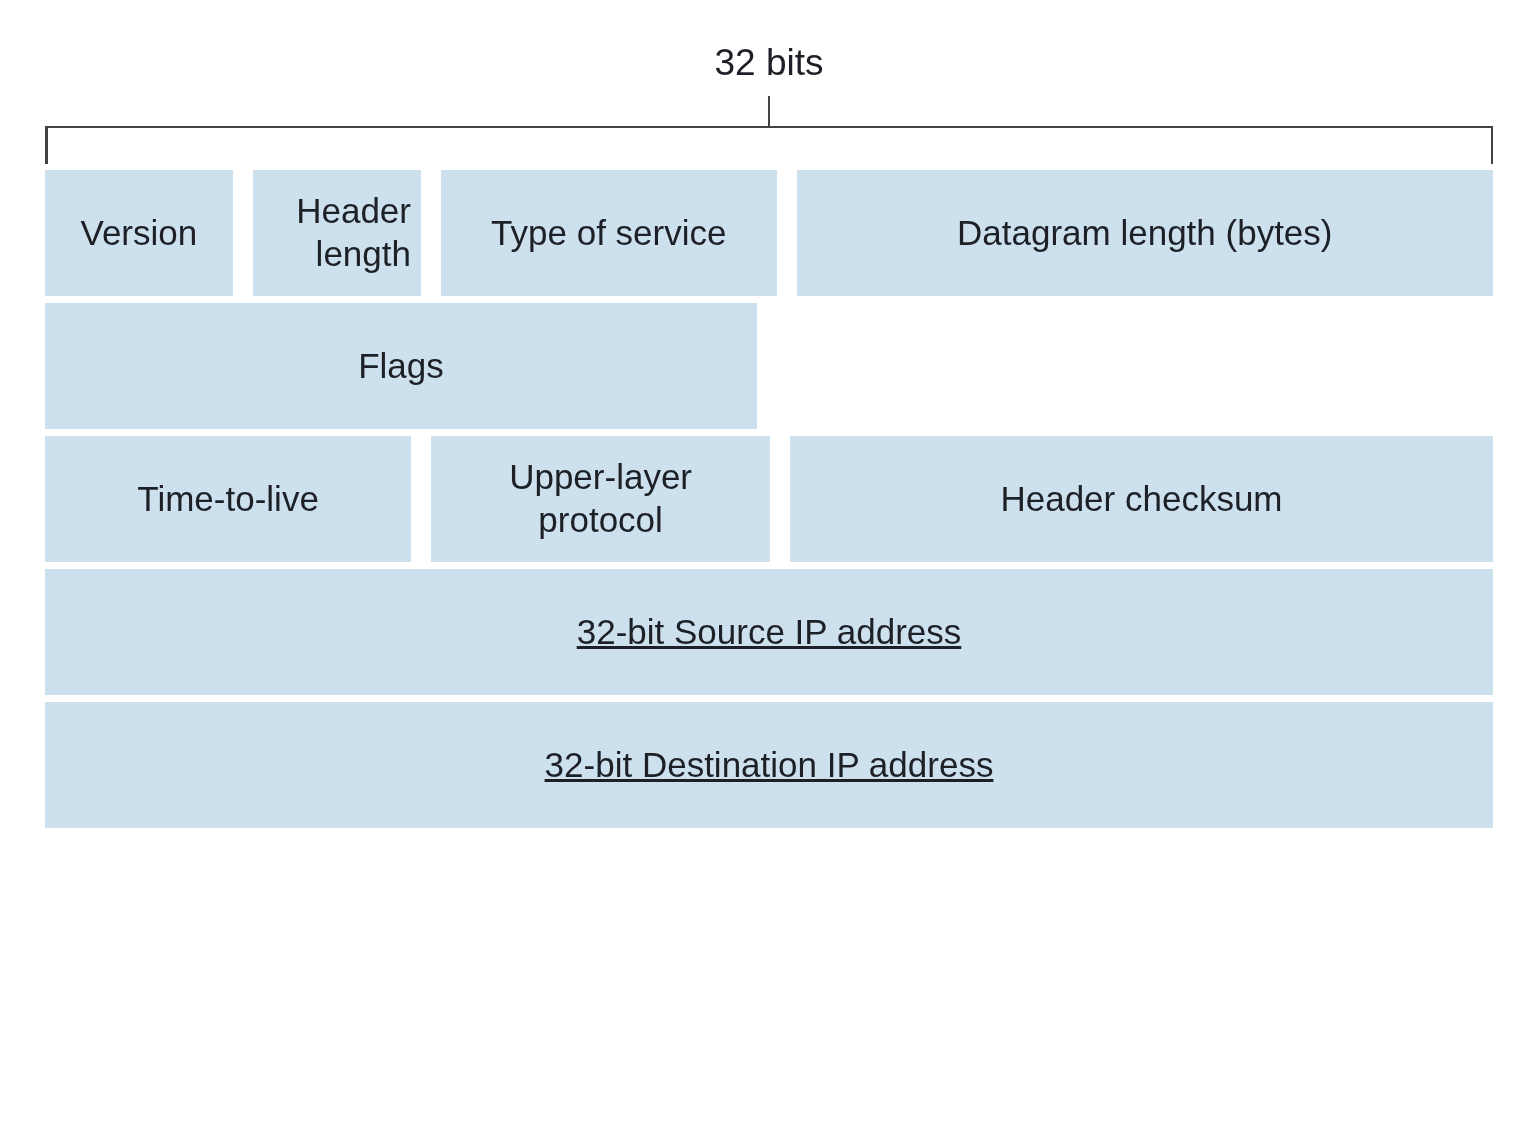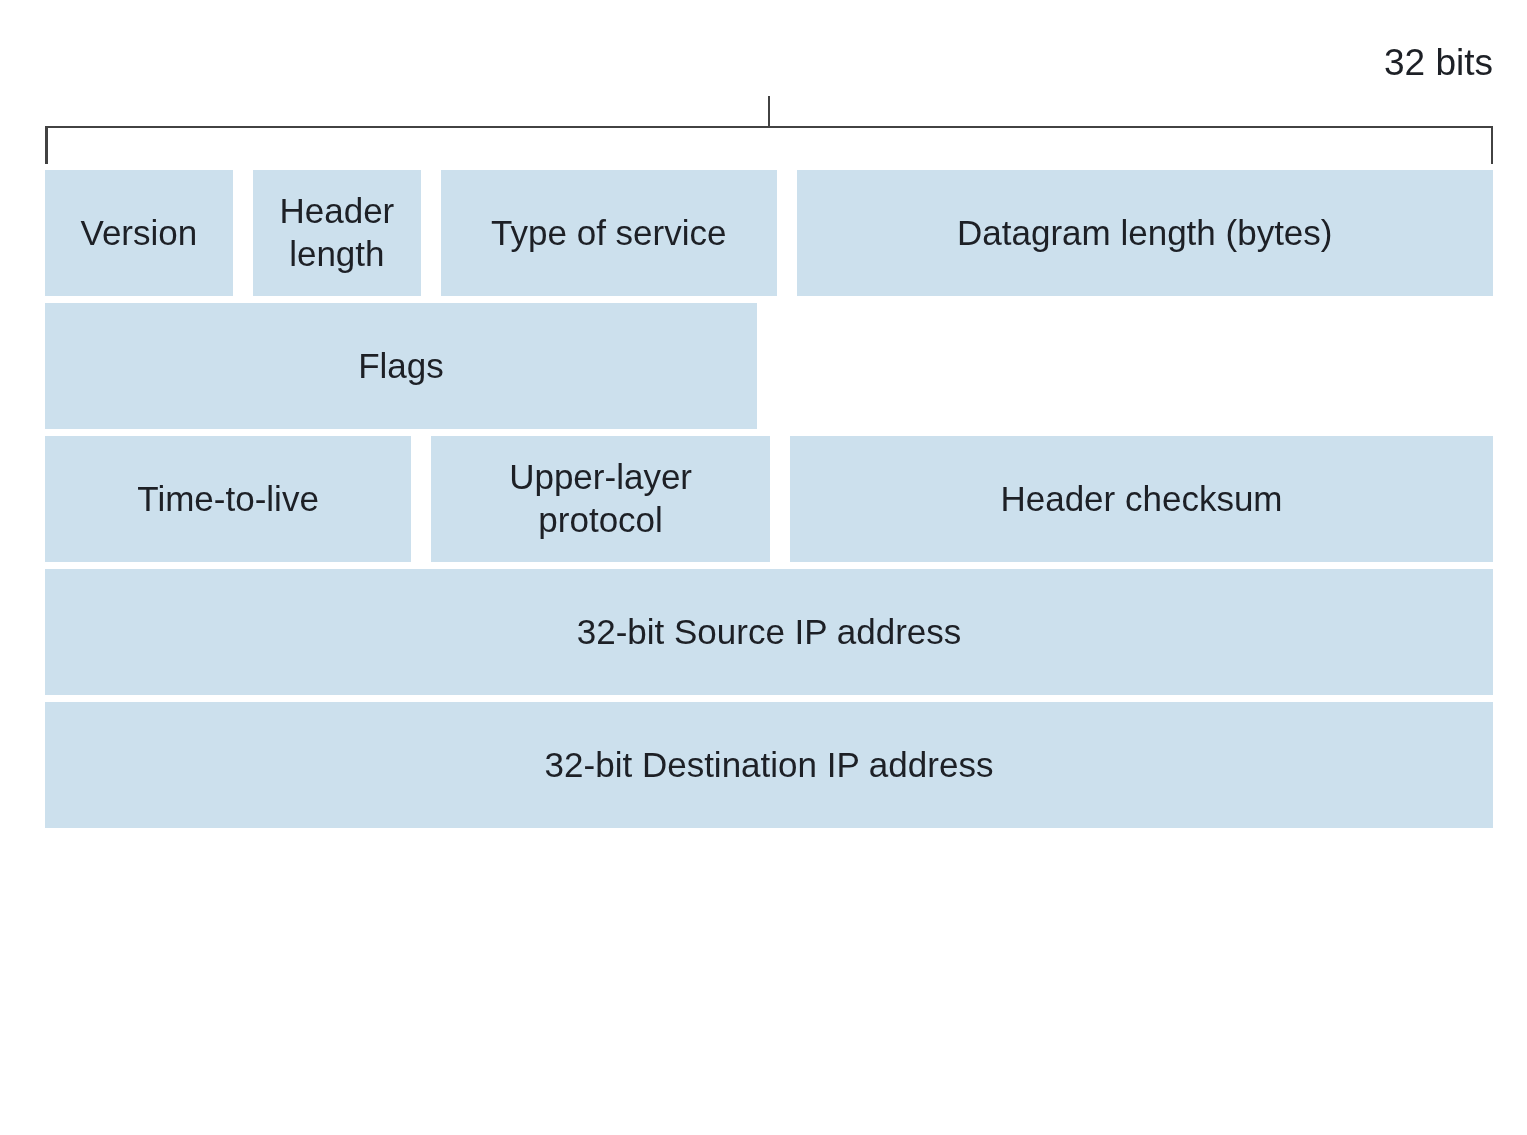--- a/index.html
+++ b/index.html
@@ -5,21 +5,21 @@
   html,body { margin:0; padding:0; background:#ffffff; }
   body {
     width:1527px; height:1135px; position:relative; overflow:hidden;
     font-family:"Liberation Sans", sans-serif;
     color:#1d2026;
   }
   .diagram { position:absolute; left:45px; top:0; width:1448px; }
 
   .title {
     position:absolute; left:0; top:42px; width:100%;
-    text-align:right; font-size:37px; color:#1d2026;
+    text-align:center; font-size:37px; color:#1d2026;
   }
 
   .bracket {
     position:absolute; left:0; top:126px; width:100%; height:37px;
     border-top:2.5px solid #424242;
   }
   .bracket::before, .bracket::after {
     content:""; position:absolute; top:0; width:2.5px; height:36px; background:#424242;
   }
   .bracket::before { left:0; }
@@ -27,31 +27,31 @@
   .center-tick {
     position:absolute; left:calc(50% - 1.25px); top:96px;
     width:2.5px; height:31px; background:#424242;
   }
 
   .grid { position:absolute; left:0; top:170px; width:100%; }
   .row { display:grid; gap:20px; margin-bottom:7px; height:126px; }
   .row-1 { grid-template-columns:193fr 173fr 345fr 716fr; }
   .row-2 { grid-template-columns:725fr 128fr 581fr; }
   .row-3 { grid-template-columns:373fr 345fr 716fr; }
-  .row-full { grid-template-columns:1fr; }
+  .row-full { grid-template-columns:1fr;text-decoration:underline; }
 
   .cell {
     background:#cce0ed;
     display:flex; align-items:center; justify-content:center;
     text-align:center;
     font-size:35px; line-height:1.22; color:#1d2026;
     padding:0 10px; box-sizing:border-box;
   }
   .cell .lbl { display:inline-block; }
-  .cell .w-narrow  { max-width:165px; }   
+  .cell .w-narrow  { max-width:165px;text-align:right; }   
   .cell .w-medium  { max-width:280px; }   
 </style>
 </head>
 <body>
 
 <div class="diagram">
 
   <div class="title">32 bits</div>
 
   <div class="center-tick"></div>

